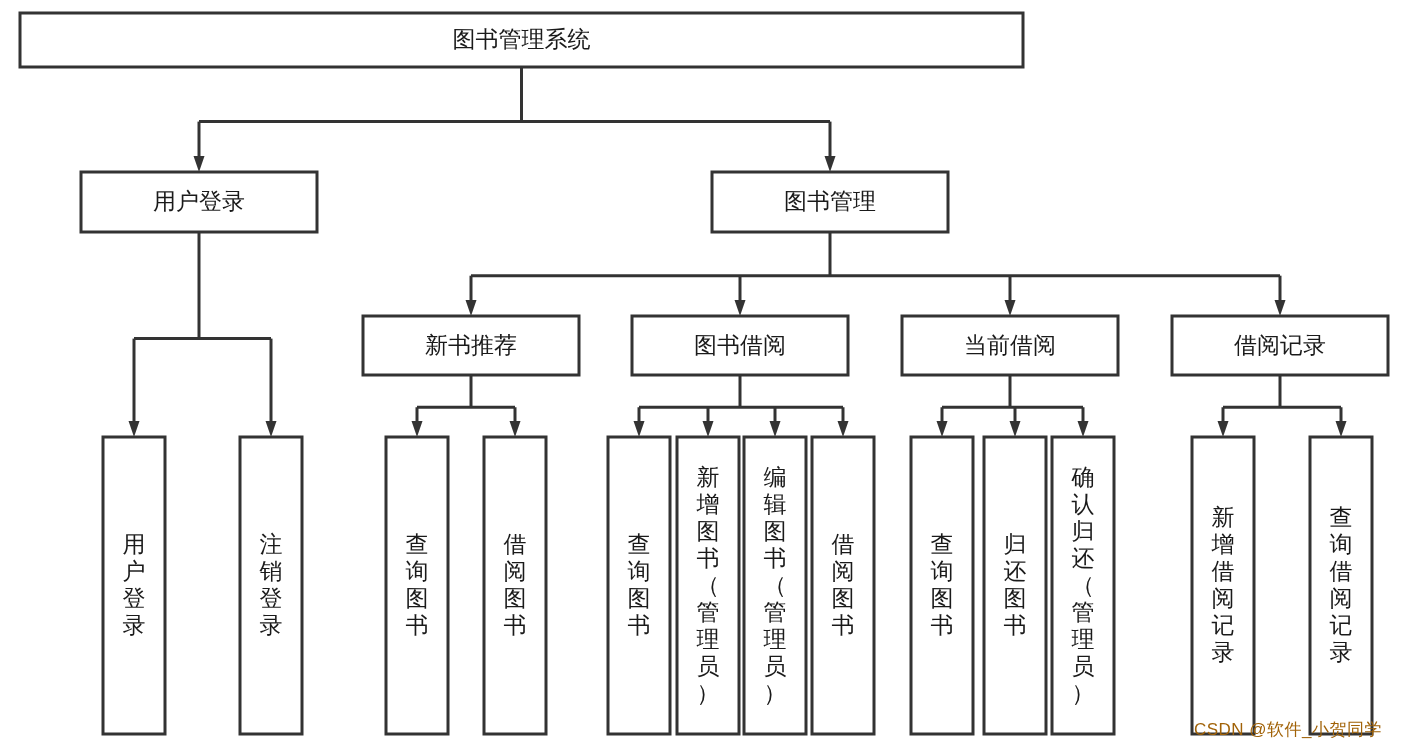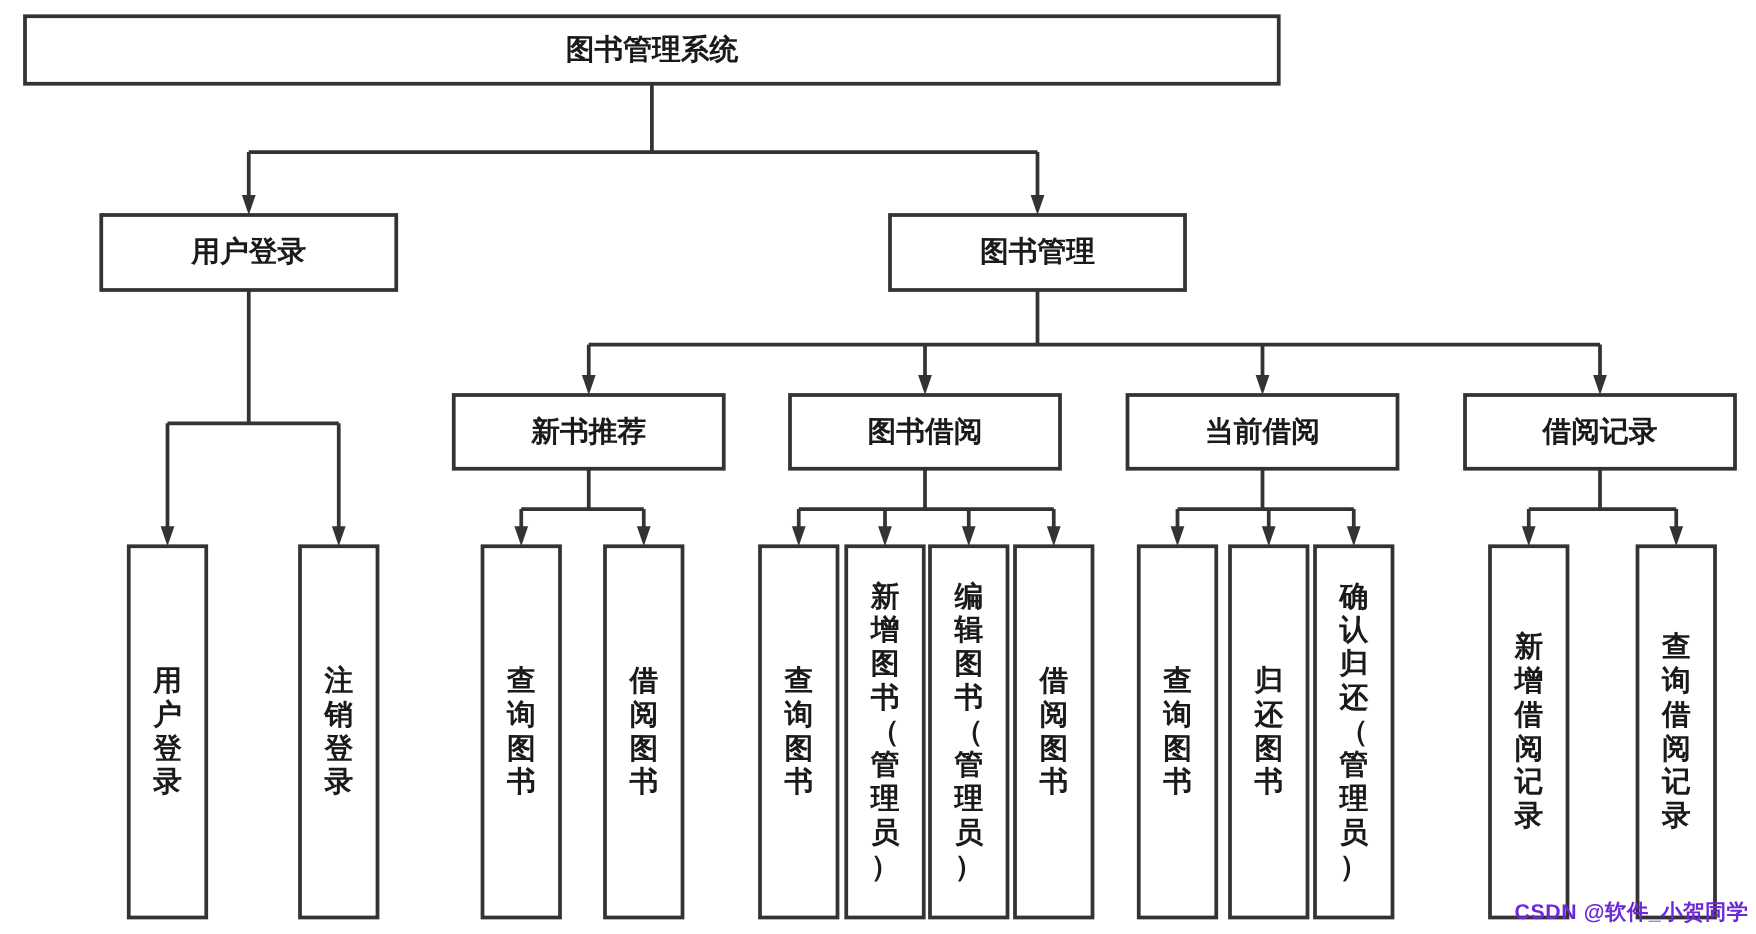--- a/index.html
+++ b/index.html
@@ -13,21 +13,20 @@
     font-family: "Liberation Sans", "DejaVu Sans", sans-serif;
     overflow: hidden;
     position: relative;
   }
   #diagram-root {
     position: absolute;
     left: 0;
     top: 0;
     width: 1405px;
     height: 747px;
-    font-weight: bold;
   }
   svg.flow {
     display: block;
     width: 1405px;
     height: 747px;
   }
   .node-rect {
     fill: #ffffff;
     stroke: #333333;
     stroke-width: 3;
@@ -47,25 +46,25 @@
     dominant-baseline: middle;
   }
   .label-h {
     font-size: 23px;
   }
   .label-v {
     font-size: 23px;
   }
   .watermark {
     position: absolute;
-    right: 6px;
+    right: 23px;
     bottom: 6px;
     font-family: "Liberation Sans", "DejaVu Sans", sans-serif;
     font-size: 17px;
-    color: #6d28d9;
+    color: #a16207;
     white-space: nowrap;
     letter-spacing: 0.5px;
     pointer-events: none;
   }
 </style>
 </head>
 <body>
 
 <div id="diagram-root">
   <svg class="flow" id="flow-svg" viewBox="0 0 1405 747">

